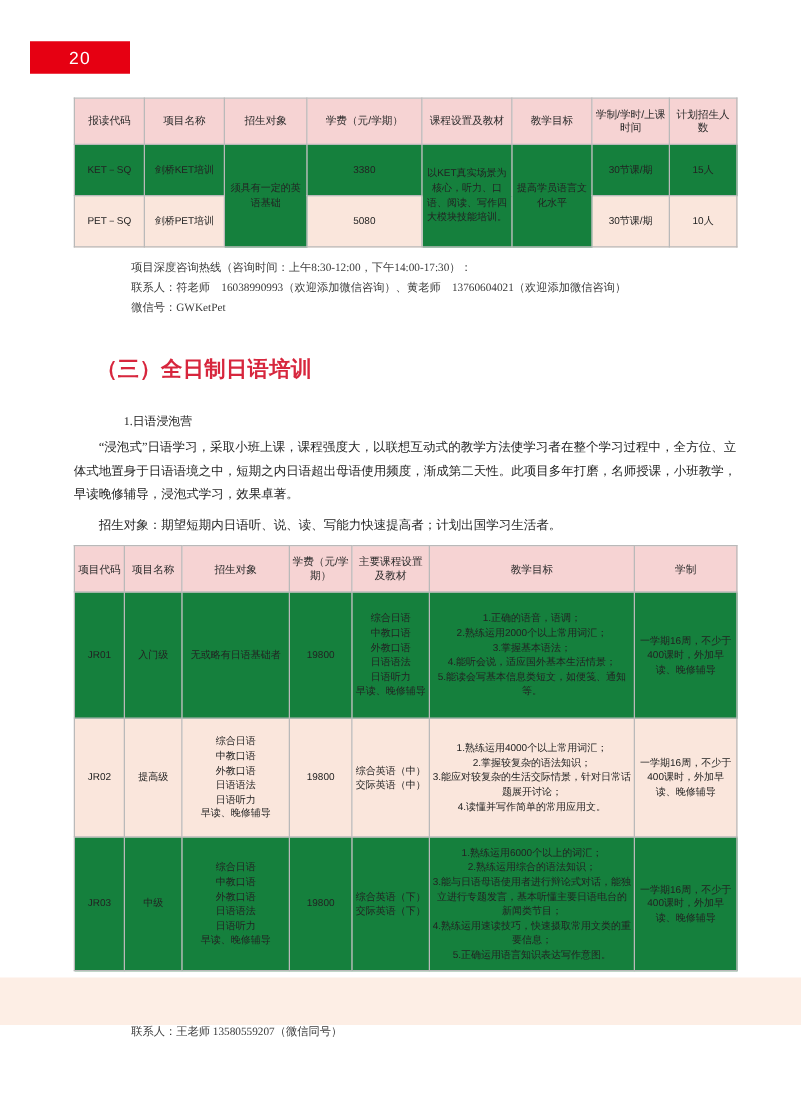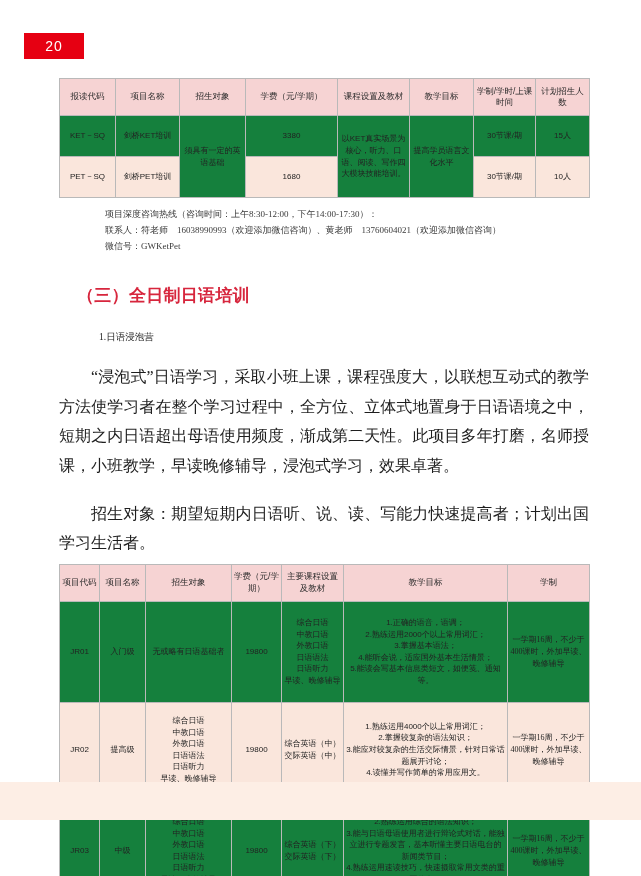--- a/index.html
+++ b/index.html
@@ -21,21 +21,21 @@
     position: absolute;
     inset: 0;
     background: #ffffff;
   }
 
   
   .page-number-badge {
     position: absolute;
     left: 24px;
     top: 33px;
-    width: 60px;
+    width: 80px;
     height: 26px;
     background: #e60012;
     color: #ffffff;
     font-family: "Liberation Sans", sans-serif;
     font-size: 14px;
     line-height: 26px;
     text-align: center;
     letter-spacing: 1px;
   }
 
@@ -81,21 +81,20 @@
   td.cell-plain { background: #15803d; }
   td.cell-tint  { background: #fae6dc; }
   td.align-left {
     text-align: left;
     padding-left: 4px;
     padding-right: 3px;
   }
   td.nowrap-list {
     white-space: pre-line;
     line-height: 1.5;
-    font-family: Liberation Serif, serif;
   }
   td.goal-list {
     white-space: pre-line;
     text-align: left;
     line-height: 1.5;
     padding-left: 4px;
   }
 
   
   #table-cambridge tbody td { height: 34px; }
@@ -121,22 +120,22 @@
     font-family: Liberation Mono, monospace;
     letter-spacing: .3px;
   }
   .sub-heading {
     margin-top: 24px;
     padding-left: 40px;
     font-size: 9.5px;
     color: #222;
   }
   .body-para {
-    margin-top: 18px;
-    font-size: 16px;
+    margin-top: 6px;
+    font-size: 10px;
     line-height: 1.85;
     text-align: justify;
     text-justify: inter-ideograph;
     color: #1e1e1e;
     text-indent: 2em;
   }
 
   .table-wrap { margin-top: 6px; }
 
   
@@ -188,21 +187,21 @@
           <td class="cell-plain align-left" rowspan="2">须具有一定的英语基础</td>
           <td class="cell-plain">3380</td>
           <td class="cell-plain align-left" rowspan="2">以KET真实场景为核心，听力、口语、阅读、写作四大模块技能培训。</td>
           <td class="cell-plain" rowspan="2">提高学员语言文化水平</td>
           <td class="cell-plain">30节课/期</td>
           <td class="cell-plain">15人</td>
         </tr>
         <tr>
           <td class="cell-tint">PET－SQ</td>
           <td class="cell-tint">剑桥PET培训</td>
-          <td class="cell-tint">1680</td>
+          <td class="cell-tint">5080</td>
           <td class="cell-tint">30节课/期</td>
           <td class="cell-tint">10人</td>
         </tr>
       </tbody>
     </table>
 
     <div class="note-block">
       <div>项目深度咨询热线（咨询时间：上午8:30-12:00，下午14:00-17:30）：</div>
       <div>联系人：符老师　16038990993（欢迎添加微信咨询）、黄老师　13760604021（欢迎添加微信咨询）</div>
       <div>微信号：GWKetPet</div>

